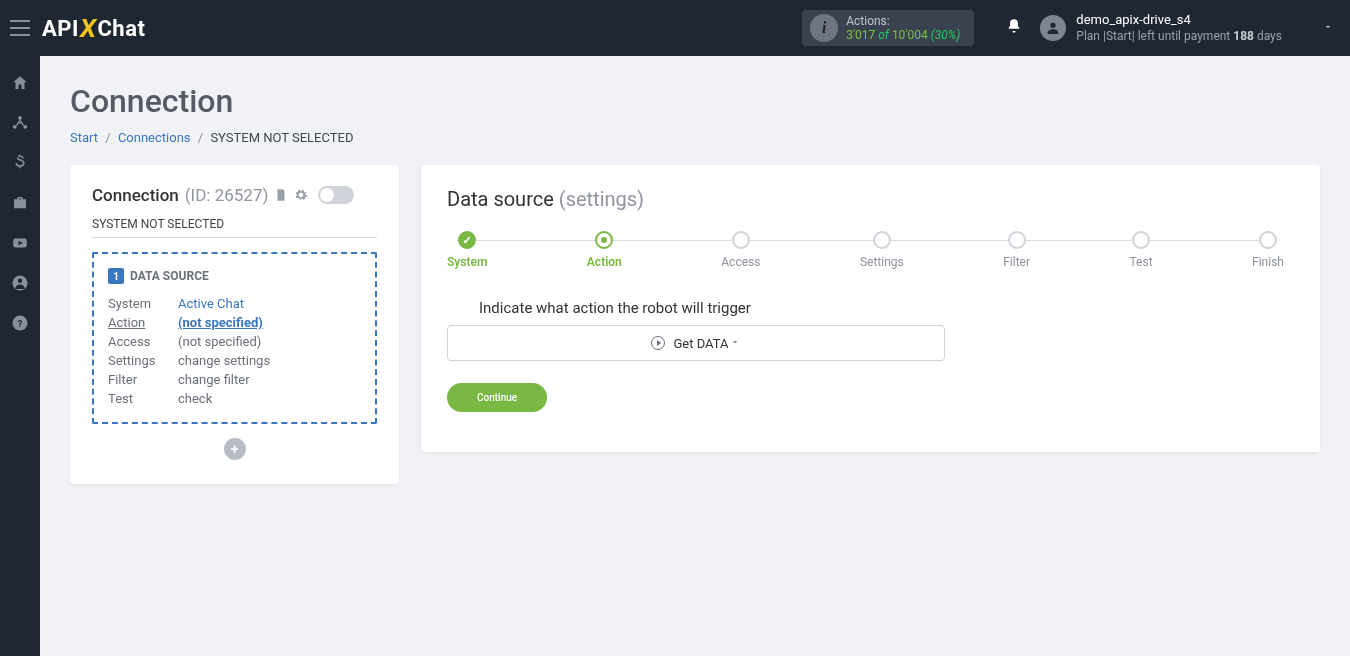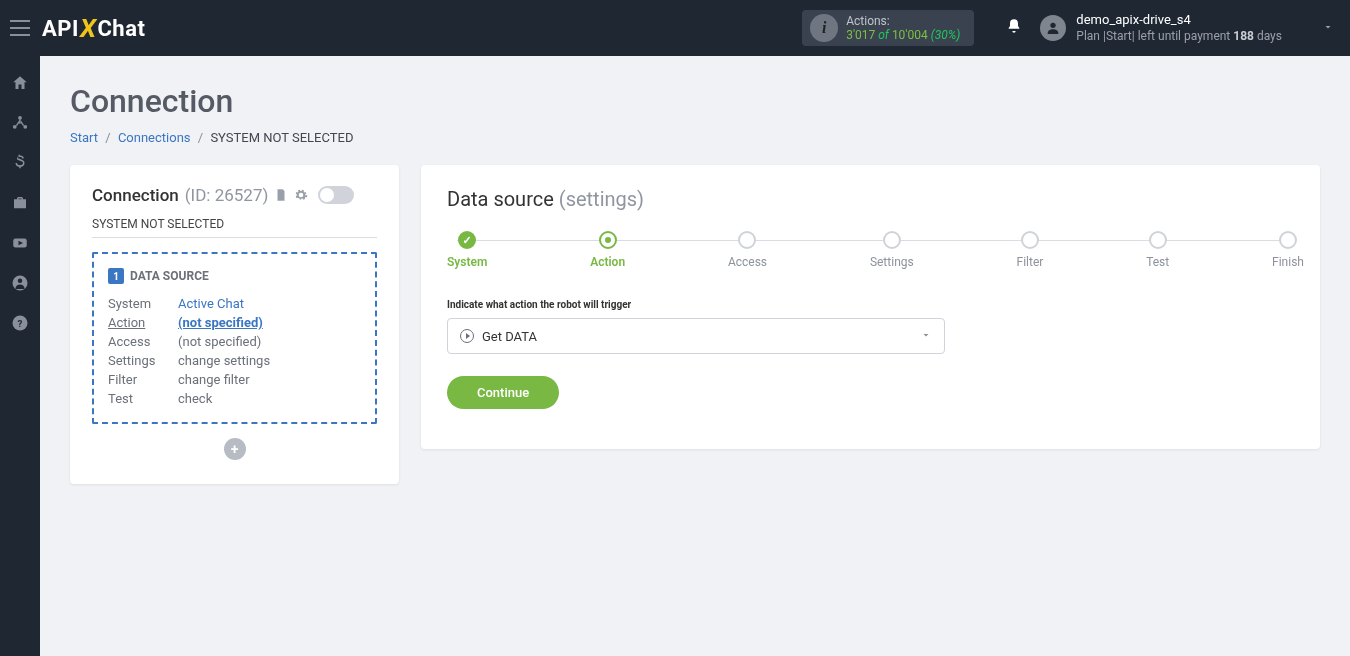--- a/index.html
+++ b/index.html
@@ -57,39 +57,39 @@
   .ds-badge { width: 16px; height: 16px; background: #3a76c2; color: #fff; font-size: 10px; display: flex; align-items: center; justify-content: center; border-radius: 2px; font-weight: 700;}
   .ds-grid { display: grid; grid-template-columns: 70px 1fr; row-gap: 4px; font-size: 13px; }
   .ds-grid .k { color: #6b7079; }
   .ds-grid .v-link { color: #3a76c2; }
   .ds-grid .v-ns { color: #3a76c2; font-weight: 700; text-decoration: underline; }
   .ds-grid .v-ns2 { color: #6b7079; }
   .ds-grid .k-u { text-decoration: underline; }
   .add-btn { width: 22px; height: 22px; border-radius: 50%; background: #b7bcc4; color: #fff; display: flex; align-items: center; justify-content: center; margin: 14px auto 0 auto; font-size: 14px; font-weight: 600;}
 
   
-  .right-card { flex: 1; padding: 22px 16px 40px 26px; }
+  .right-card { flex: 1; padding: 22px 36px 40px 26px; }
   .rc-title { font-size: 20px; color: #333; margin-bottom: 20px; }
   .rc-title .muted { color: #9095a0; }
   .stepper { display: flex; align-items: center; justify-content: space-between; margin-bottom: 30px; position: relative; }
   .step { display: flex; flex-direction: column; align-items: center; gap: 6px; z-index: 1; }
   .step .circle { width: 18px; height: 18px; border-radius: 50%; border: 2px solid #cfd3d9; background: #fff; display:flex; align-items:center; justify-content:center;}
   .step.done .circle { background: #78b843; border-color: #78b843; }
   .step.done .circle::after { content: "✓"; color:#fff; font-size:11px; font-weight:bold;}
   .step.active .circle { border-color: #78b843; }
   .step.active .circle::after { content: ""; width:6px; height:6px; background:#78b843; border-radius:50%;}
   .step .lbl { font-size: 12px; color: #8d929b; }
   .step.done .lbl, .step.active .lbl { color: #78b843; font-weight: 600; }
   .step-line { position: absolute; height: 1px; background: #d9dce0; top: 9px; left: 10px; right: 10px; z-index:0;}
-  .form-label { font-size: 10px; font-weight: 700; color: #333; margin-bottom: 8px; }
-  .select { width: 498px; height: 36px; border: 1px solid #d0d3d9; border-radius: 4px; display: flex; align-items: center; padding: 0 12px; font-size: 13px; color: #333; justify-content: space-between; margin-bottom: 22px;}
+  .form-label { font-size: 15px; font-weight: 400; color: #333; margin-bottom: 8px; margin-left: 32px; }
+  .select { width: 498px; height: 36px; border: 1px solid #d0d3d9; border-radius: 4px; display: flex; align-items: center; padding: 0 12px; font-size: 13px; color: #333; justify-content: center; margin-bottom: 22px;}
   .select .play { width:14px; height:14px; border:1.5px solid #6b7079; border-radius:50%; display:flex; align-items:center; justify-content:center; margin-right:8px;}
   .select .play::after{content:""; width:0; height:0; border-left:4px solid #6b7079; border-top:3px solid transparent; border-bottom:3px solid transparent; margin-left:1px;}
   .select .chev { color:#8a9099; font-size:12px;}
-  .continue-btn { background: #78b843; color:#fff; border:none; border-radius: 18px; padding: 9px 30px; font-size:13px; font-weight:500; cursor:pointer;}
+  .continue-btn { background: #78b843; color:#fff; border:none; border-radius: 18px; padding: 9px 30px; font-size:10px; font-weight:500; cursor:pointer;}
 </style>
 </head>
 <body>
 
 <div class="topbar">
   <div class="hamburger">
       <span></span>
       <span></span>
       <span></span>
     </div>

